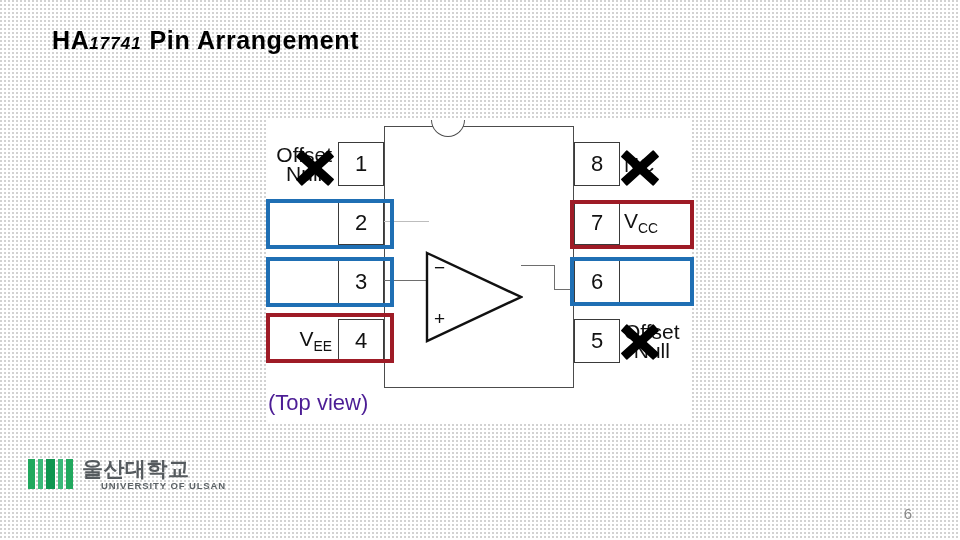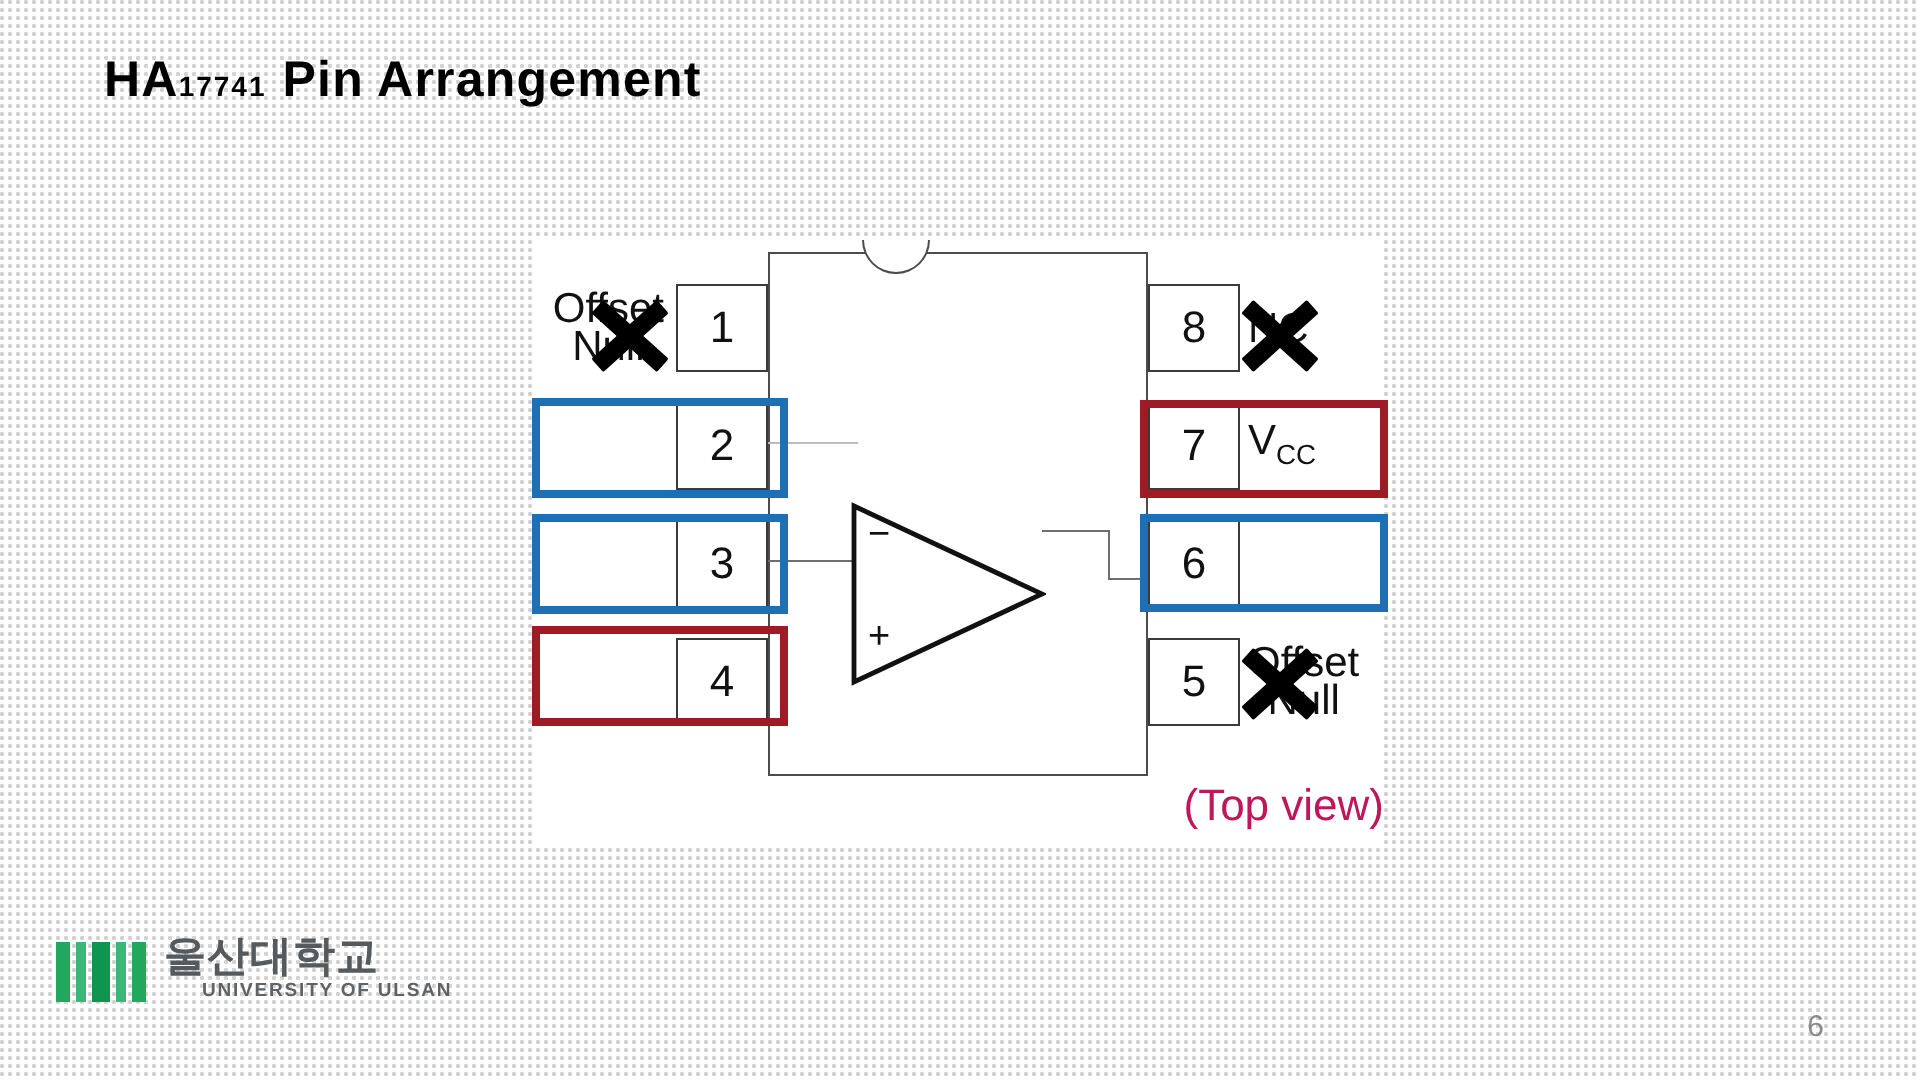--- a/index.html
+++ b/index.html
@@ -30,23 +30,24 @@
     left: 52px;
     top: 26px;
     font-size: 25px;
     font-weight: bold;
     letter-spacing: 0.6px;
     color: #000000;
     z-index: 5;
     white-space: nowrap;
   }
   #slide-title .sub {
-    font-size: 14px;
+    font-size: 17px;
     font-weight: bold;
     letter-spacing: 1px;
+    font-style: italic;
   }
   #slide-title .rest {
     margin-left: 8px;
   }
 
   
   #pin-figure {
     position: absolute;
     left: 268px;
     top: 118px;
@@ -138,23 +139,23 @@
     font-weight: 500;
   }
   #opamp .sign.minus { left: 9px; top: 6px; }
   #opamp .sign.plus  { left: 9px; top: 57px; }
 
   #top-view-caption {
     position: absolute;
     left: 0;
     top: 272px;
     width: 424px;
-    text-align: right;
+    text-align: left;
     font-size: 22px;
-    color: #be185d;
+    color: #4c1d95;
   }
 
   
   .hl {
     position: absolute;
     box-sizing: border-box;
     z-index: 6;
     pointer-events: auto;
   }
   .hl.blue { border: 4px solid #1f6fb4; }
@@ -174,24 +175,24 @@
     background: #000000;
     border-radius: 1px;
   }
   .xmark span.a { transform: translateY(-50%) rotate(42deg); }
   .xmark span.b { transform: translateY(-50%) rotate(-42deg); }
 
   
   #logo {
     position: absolute;
     left: 28px;
-    top: 468px;
+    top: 458px;
     z-index: 5;
     display: flex;
-    align-items: flex-end;
+    align-items: center;
   }
   #logo-bars {
     display: flex;
     align-items: flex-end;
     height: 30px;
     gap: 3px;
     margin-right: 9px;
   }
   #logo-bars i {
     display: block;
@@ -263,20 +264,23 @@
       <span>Offset</span><br>
       <span>Null</span>
     </span>
   </div>
 
   <div class="pin-num" style="left:70px; top:83px;">2</div>
 
   <div class="pin-num" style="left:70px; top:142px;">3</div>
 
   <div class="pin-num" style="left:70px; top:201px;">4</div>
+  <div class="pin-label left" style="left:-4px; top:201px; width:68px; height:44px;">
+    <span><span>V</span><sub>EE</sub></span>
+  </div>
 
   <div class="pin-num" style="left:306px; top:24px;">8</div>
   <div class="pin-label right" style="left:356px; top:24px; width:70px; height:44px;">
     <span>NC</span>
   </div>
 
   <div class="pin-num" style="left:306px; top:83px;">7</div>
   <div class="pin-label right" style="left:356px; top:83px; width:70px; height:44px;">
     <span><span>V</span><sub>CC</sub></span>
   </div>

